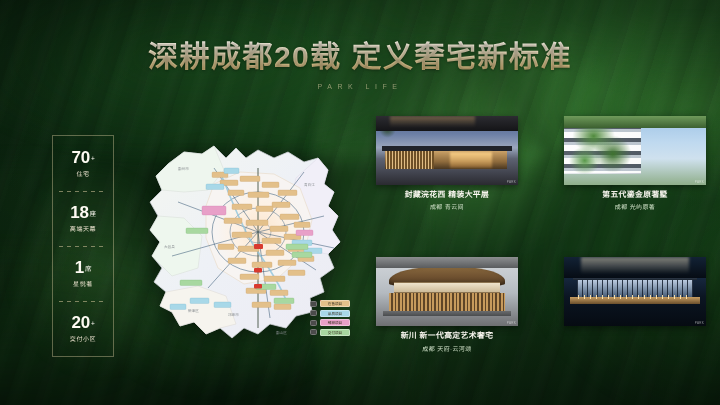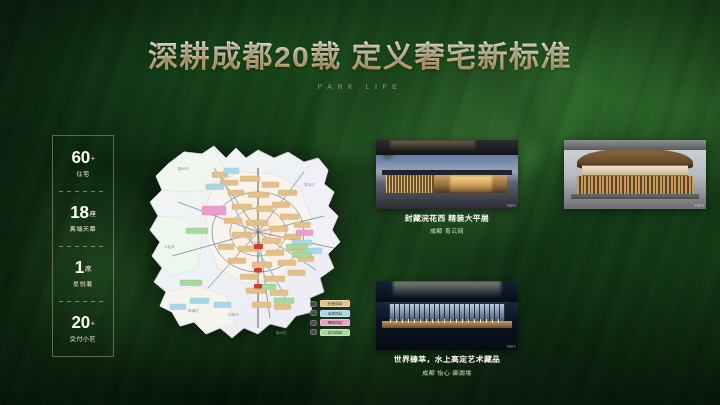--- a/index.html
+++ b/index.html
@@ -156,21 +156,21 @@
   }
   .legend-chip {
     width:30px; height:7px; border-radius:1.5px;
     border:.5px solid rgba(255,255,255,.35);
     font-size:3.6px; color:#3b3323; line-height:7px;
     text-align:center; overflow:hidden; white-space:nowrap;
   }
 
   
   .cards {
-    position:absolute; left:376px; top:140px;
+    position:absolute; left:376px; top:116px;
     width:330px; height:226px;
     display:grid; grid-template-columns:1fr 1fr; grid-template-rows:1fr 1fr;
     column-gap:8px; row-gap:7px; z-index:20;gap:46px;
   }
   .card { display:flex; flex-direction:column; }
   .card-photo {
     width:100%; height:69px; position:relative; overflow:hidden;
     box-shadow:0 2px 7px rgba(0,0,0,.45);
   }
   .card-caption { text-align:center; margin-top:5px; }
@@ -273,21 +273,21 @@
   <div class="bg-vig"></div>
 
   <div class="title-wrap">
     <div class="main-title">深耕成都20载 定义奢宅新标准</div>
     <div class="sub-title">PARK LIFE</div>
   </div>
 
   <div class="stats">
     <div class="stat">
       <div class="stat-num">
-        <span>60</span><span class="stat-unit">+</span>
+        <span>70</span><span class="stat-unit">+</span>
       </div>
       <div class="stat-label">住宅</div>
     </div>
     <div class="stat">
       <div class="stat-num">
         <span>18</span><span class="stat-unit">座</span>
       </div>
       <div class="stat-label">高端天幕</div>
     </div>
     <div class="stat">
@@ -470,44 +470,57 @@
         <div class="sc ground"></div>
         <div class="sc refl"></div>
         <span class="wm">PARK</span>
       </div>
       <div class="card-caption">
         <div class="card-title">封藏浣花西  精装大平层</div>
         <div class="card-sub">成都  青云间</div>
       </div>
     </div>
 
+    <div class="card">
+      <div class="card-photo p2">
+        <div class="sc bld"></div>
+        <div class="sc floors"></div>
+        <div class="sc canopy"></div>
+        <div class="sc grass"></div>
+        <span class="wm">PARK</span>
+      </div>
+      <div class="card-caption">
+        <div class="card-title">第五代鎏金原著墅</div>
+        <div class="card-sub">成都  光屿原著</div>
+      </div>
+    </div>
 
     <div class="card">
       <div class="card-photo p3">
         <div class="sc dome"></div>
         <div class="sc band"></div>
         <div class="sc cols"></div>
         <div class="sc plinth"></div>
         <div class="sc road"></div>
         <span class="wm">PARK</span>
+      </div>
+      <div class="card-caption">
+        <div class="card-title">新川  新一代高定艺术奢宅</div>
+        <div class="card-sub">成都  天府·云河颂</div>
       </div>
     </div>
 
     <div class="card">
       <div class="sc"></div>
       <div class="card-photo p4">
         <div class="sc roof"></div>
         <div class="sc glass"></div>
         <div class="sc mull"></div>
         <div class="sc podium"></div>
         <div class="sc sparks"></div>
         <div class="sc water"></div>
         <div class="sc refl"></div>
         <span class="wm">PARK</span>
       </div>
-      <div class="card-caption">
-        <div class="card-title">世界臻萃，水上高定艺术藏品</div>
-        <div class="card-sub">成都  怡心·御湖境</div>
-      </div>
     </div>
 
   </div>
 </div>
 
 </body></html>

